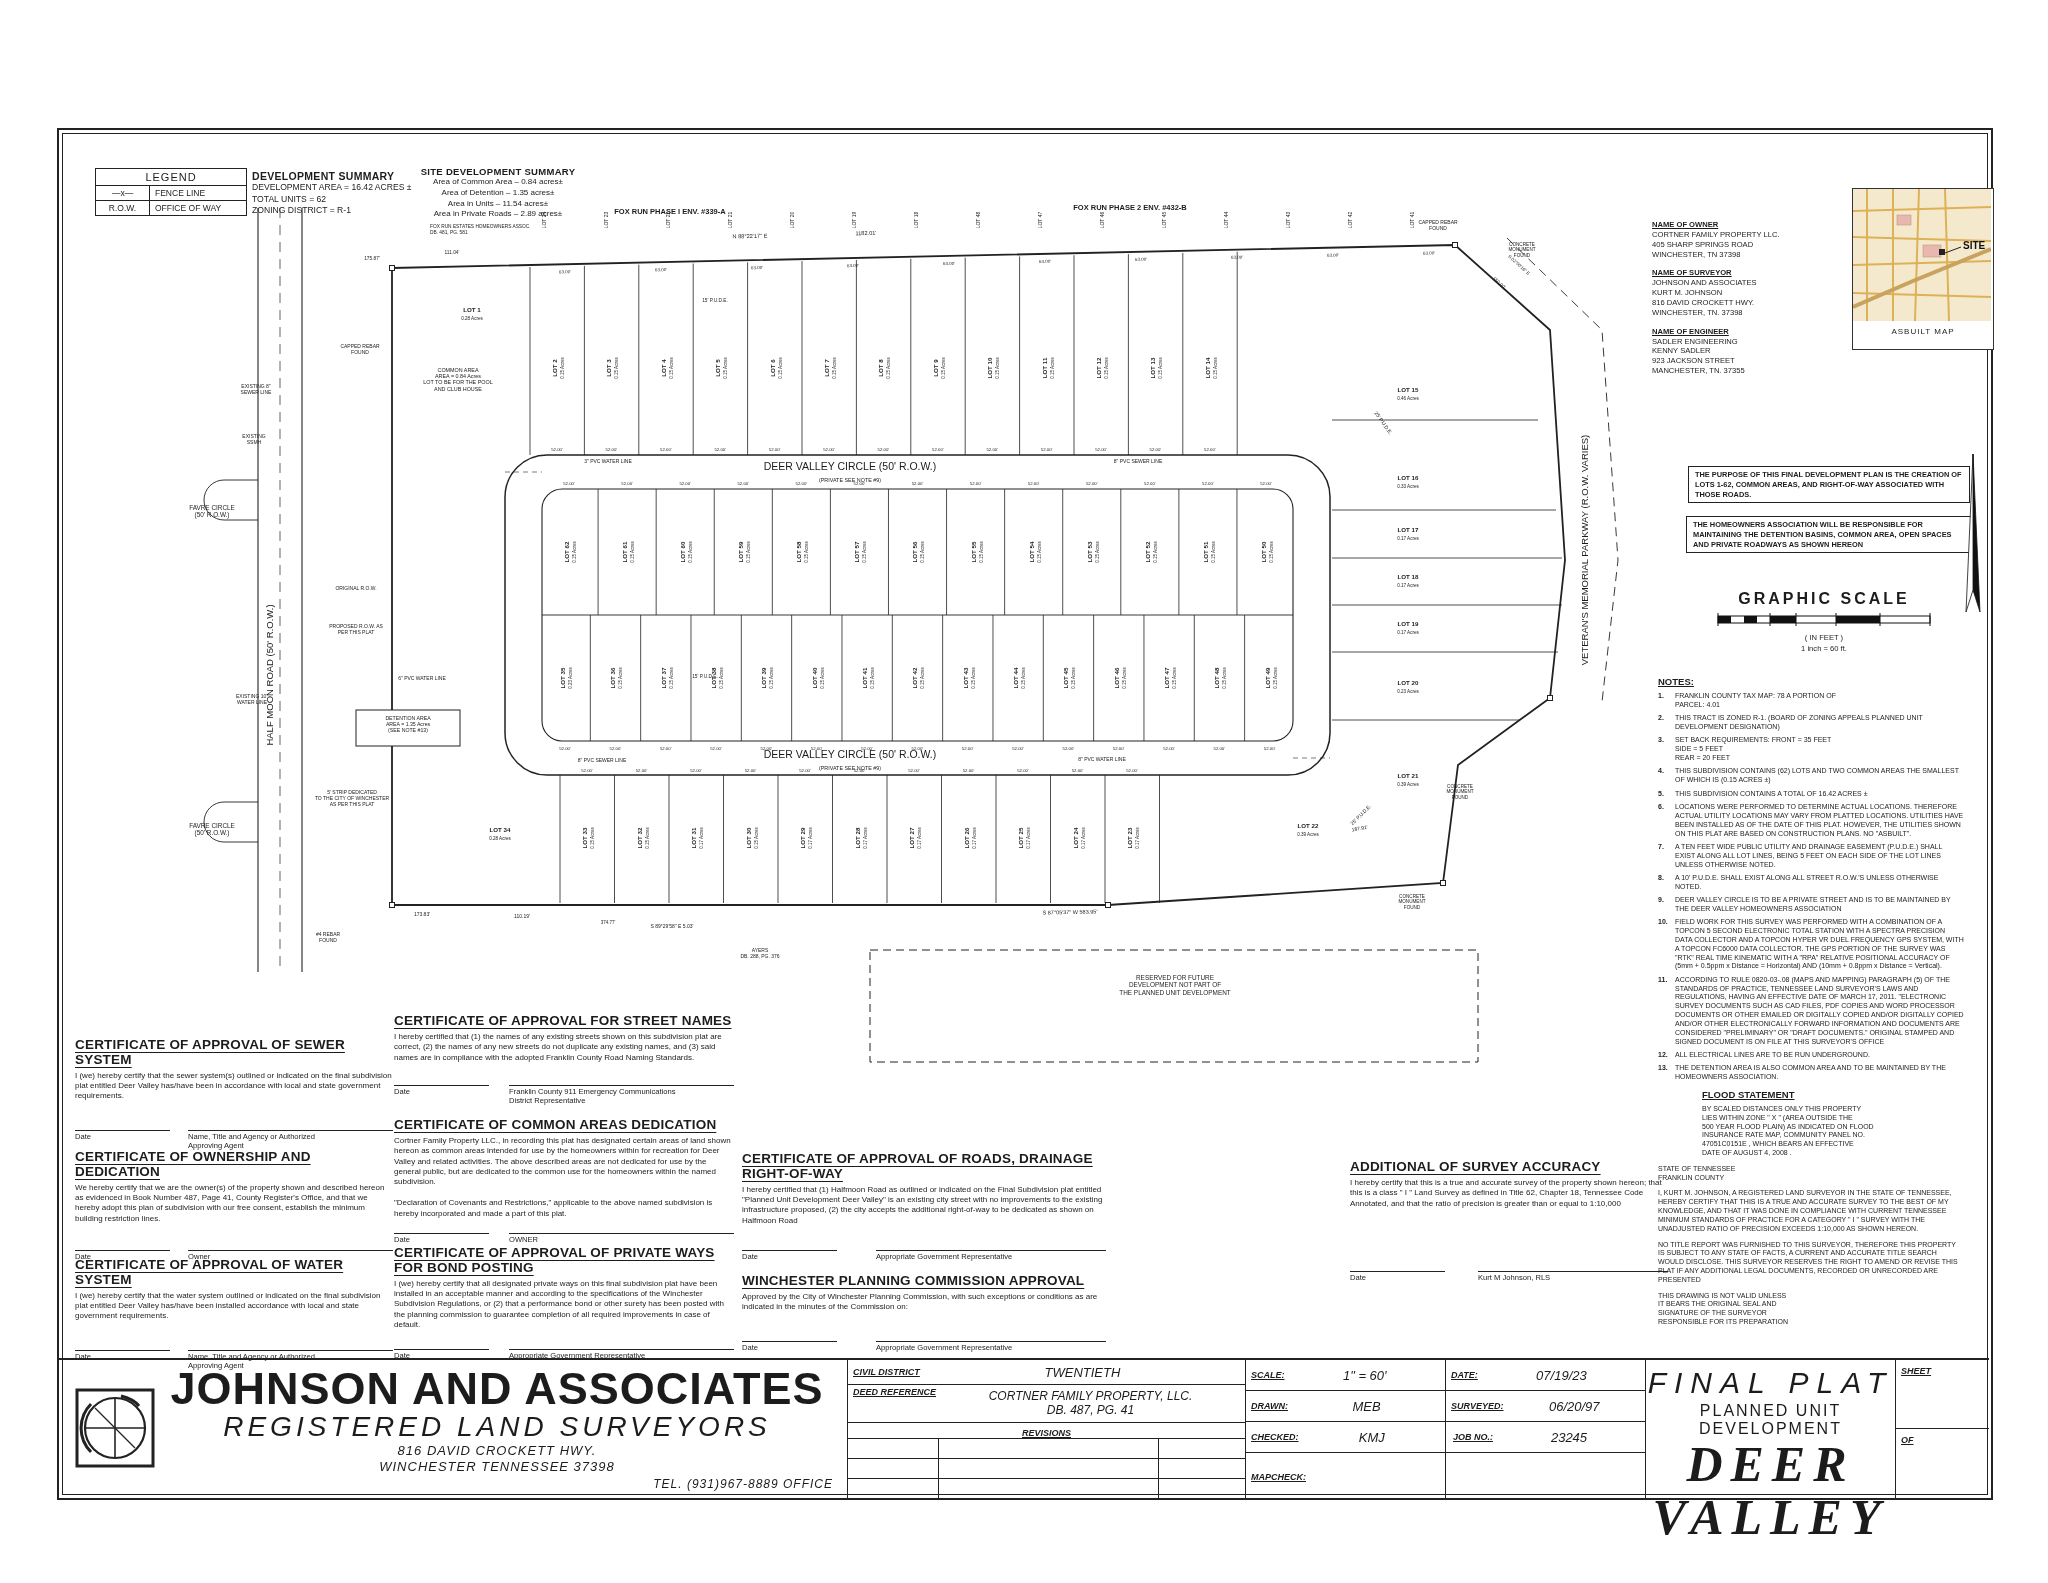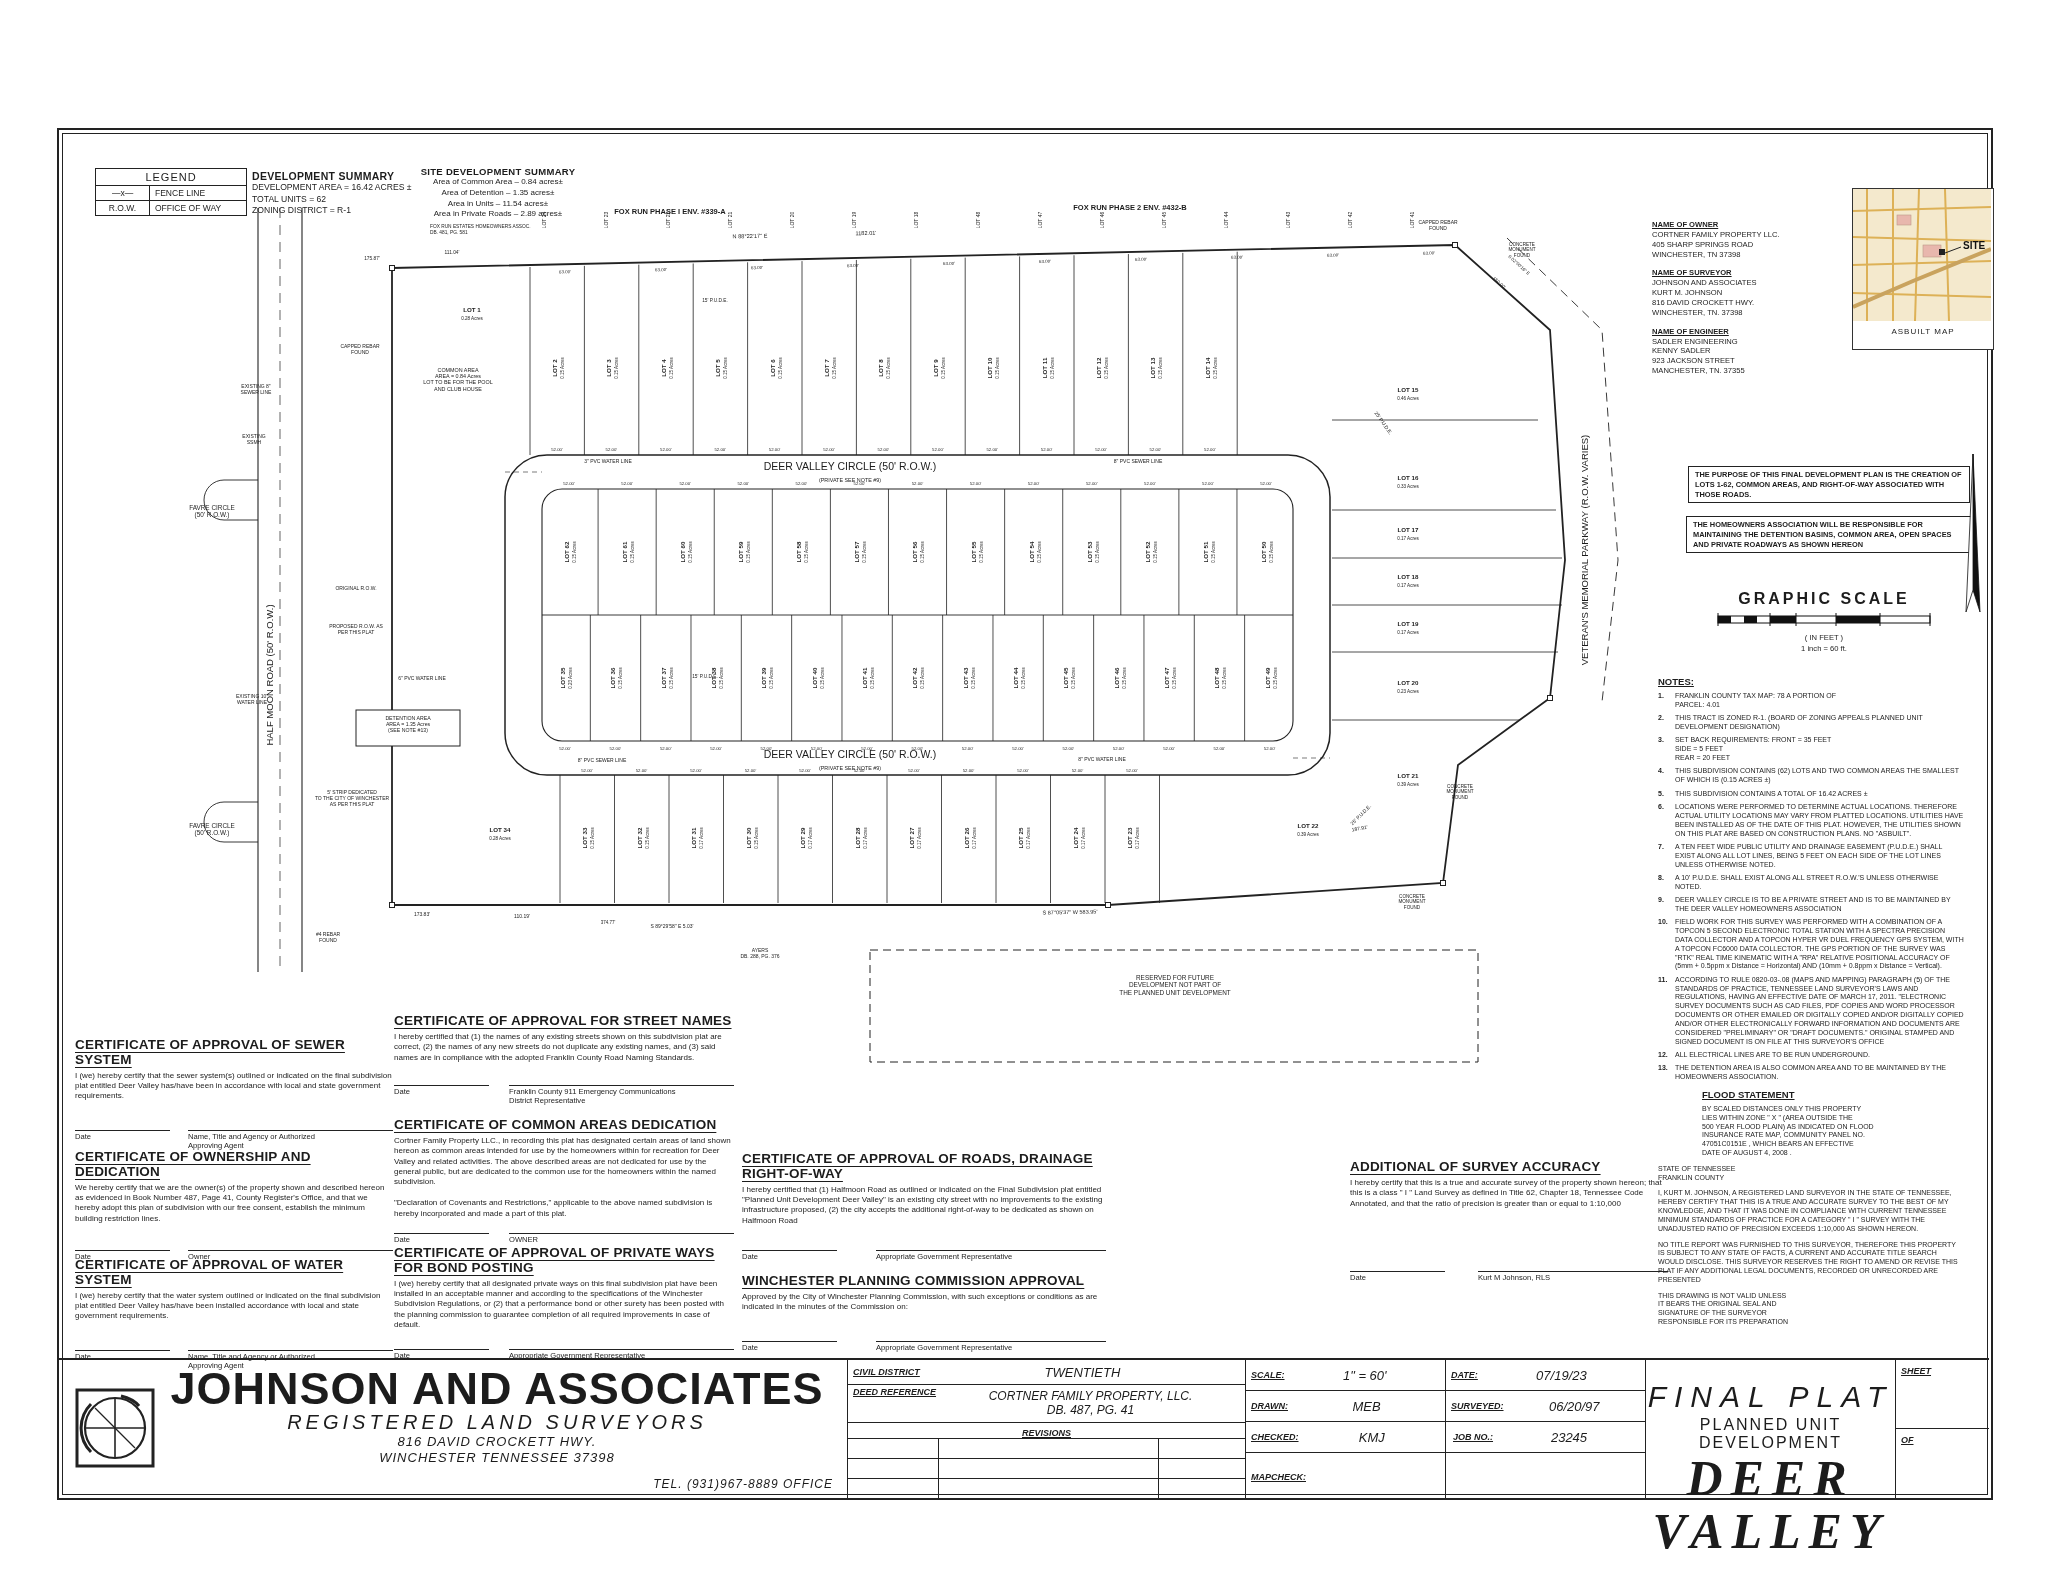--- a/index.html
+++ b/index.html
@@ -37,21 +37,21 @@
   .para{margin-top:7px;}
   
   .cert .ct{font-size:13.5px;font-weight:bold;letter-spacing:.2px;text-decoration:underline;text-underline-offset:3px;line-height:1.1;}
   .cert .cb{font-size:8px;line-height:1.3;margin-top:3px;white-space:pre-line;}
   .sigrow{display:flex;justify-content:space-between;font-size:7.6px;}
   .sigrow .sl{width:95px;border-top:1.1px solid #222;padding-top:1px;}
   .sigrow .sr{border-top:1.1px solid #222;padding-top:1px;white-space:pre-line;}
   
   .cell{border-left:1.6px solid #222;box-sizing:border-box;}
   .jname{font-size:45px;font-weight:bold;letter-spacing:1px;line-height:1;}
-  .jsub{font-size:20px;font-style:italic;letter-spacing:4px;line-height:1.15;}
+  .jsub{font-size:28px;font-style:italic;letter-spacing:4px;line-height:1.15;}
   .jaddr{font-size:13px;font-style:italic;letter-spacing:1px;line-height:1.25;}
   .tb-lab{font-size:9px;font-style:italic;font-weight:bold;text-decoration:underline;}
   .tb-val{font-size:13px;font-style:italic;}
   .fp1{font-size:30px;font-style:italic;letter-spacing:8px;}
   .fp2{font-size:16px;letter-spacing:2px;margin-top:2px;}
   .fp3{font-family:"Liberation Serif",serif;font-style:italic;font-weight:bold;font-size:50px;letter-spacing:8px;line-height:1.05;}
   svg{font-family:"Liberation Sans",sans-serif;}
   .vmap{border:1.5px solid #333;background:#fff;}
   .vmap .cap{font-size:8px;text-align:center;letter-spacing:1px;padding-top:2px;}
 </style>
@@ -734,21 +734,21 @@
       <div style="height:30px;border-bottom:1.2px solid #222;display:flex;align-items:center;">
         <span class="tb-lab" style="margin-left:5px;">SURVEYED:</span>
         <span class="tb-val" style="margin:0 auto;">06/20/97</span>
       </div>
       <div style="height:30px;border-bottom:1.2px solid #222;display:flex;align-items:center;">
         <span class="tb-lab" style="margin-left:7px;">JOB NO.:</span>
         <span class="tb-val" style="margin:0 auto;">23245</span>
       </div>
     </div>
 
-    <div class="abs cell" style="left:1588px;top:0;width:250px;height:138px;text-align:center;padding-top:20px;">
+    <div class="abs cell" style="left:1588px;top:0;width:250px;height:138px;text-align:center;padding-top:6px;">
       <div class="fp1">FINAL PLAT</div>
       <div class="fp2">PLANNED UNIT DEVELOPMENT</div>
       <div class="fp3">DEER VALLEY</div>
     </div>
 
     <div class="abs cell" style="left:1838px;top:0;width:94px;height:138px;">
       <div style="height:68px;border-bottom:1.2px solid #222;">
         <span class="tb-lab" style="margin-left:5px;">SHEET</span>
       </div>
       <div>

